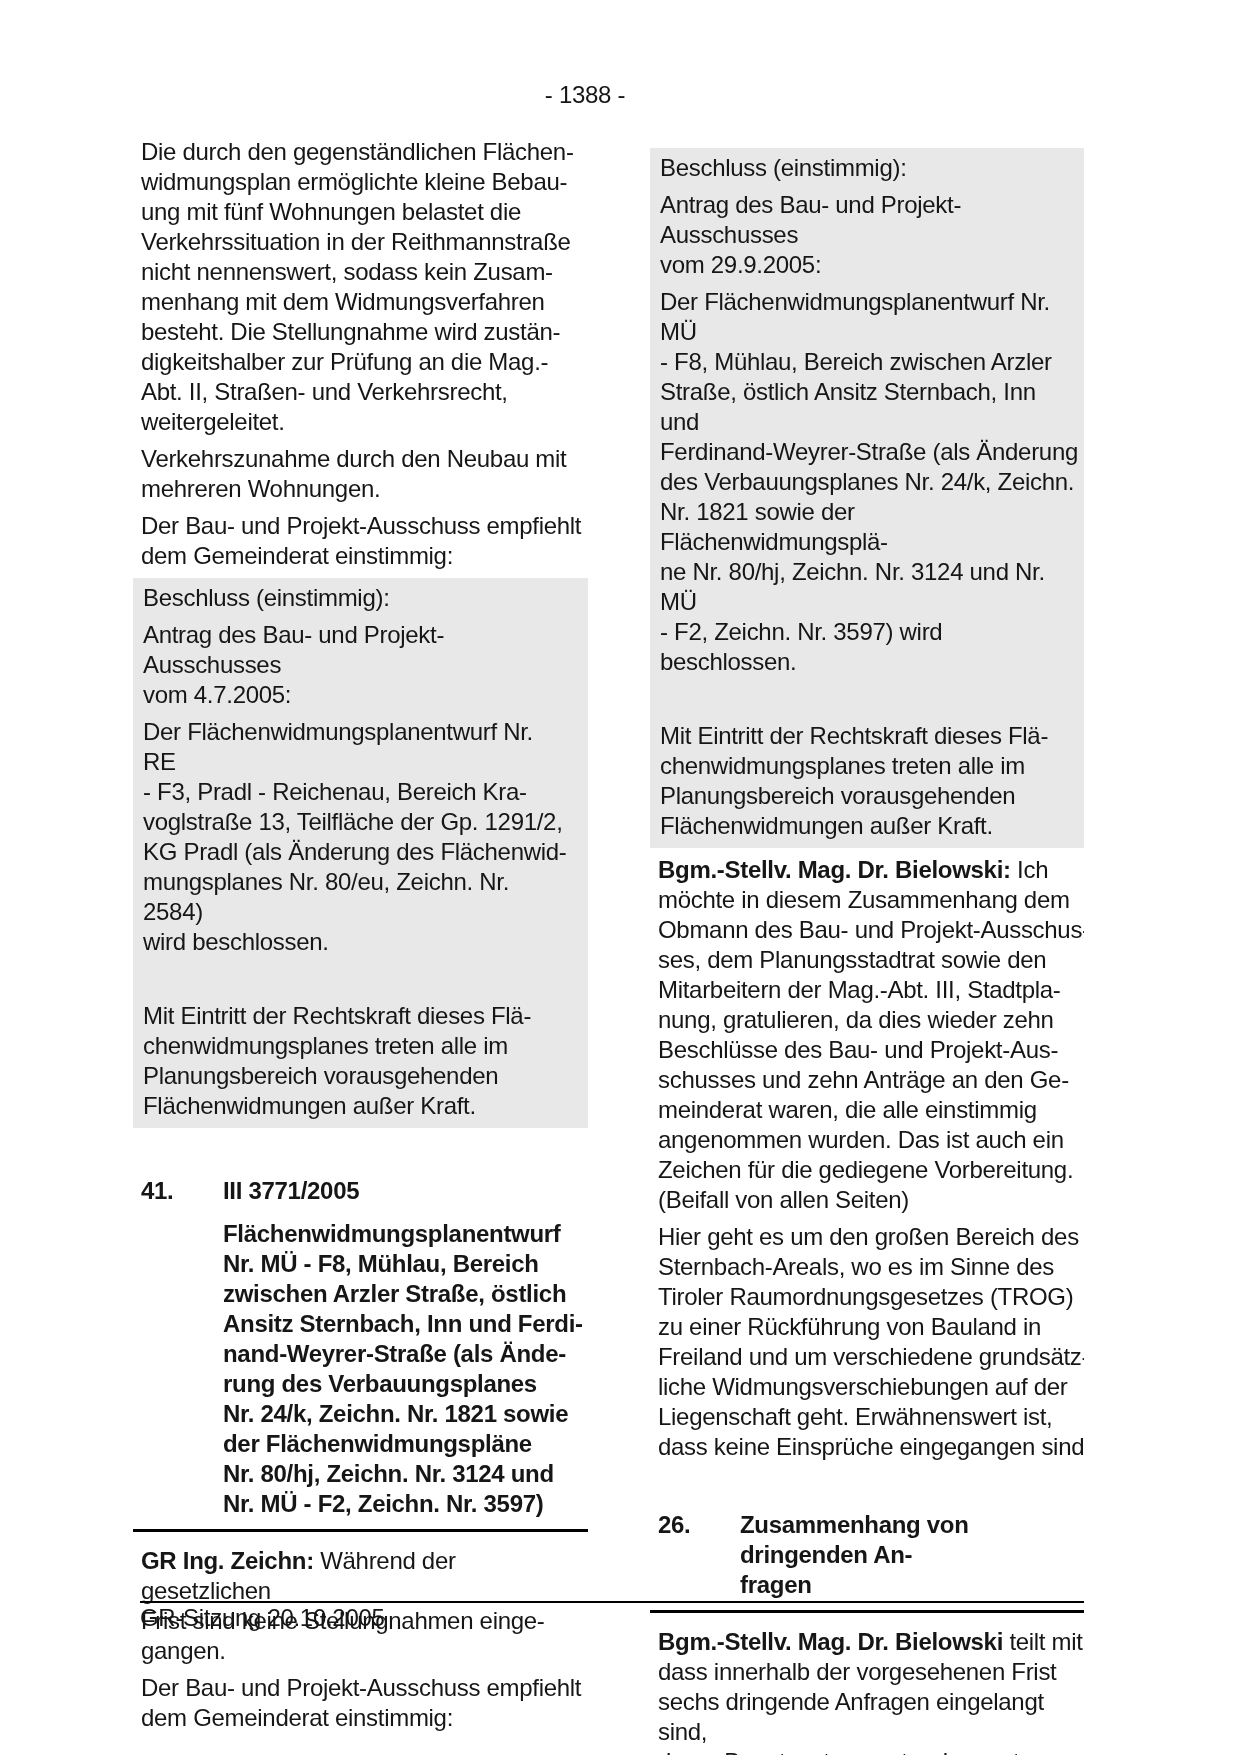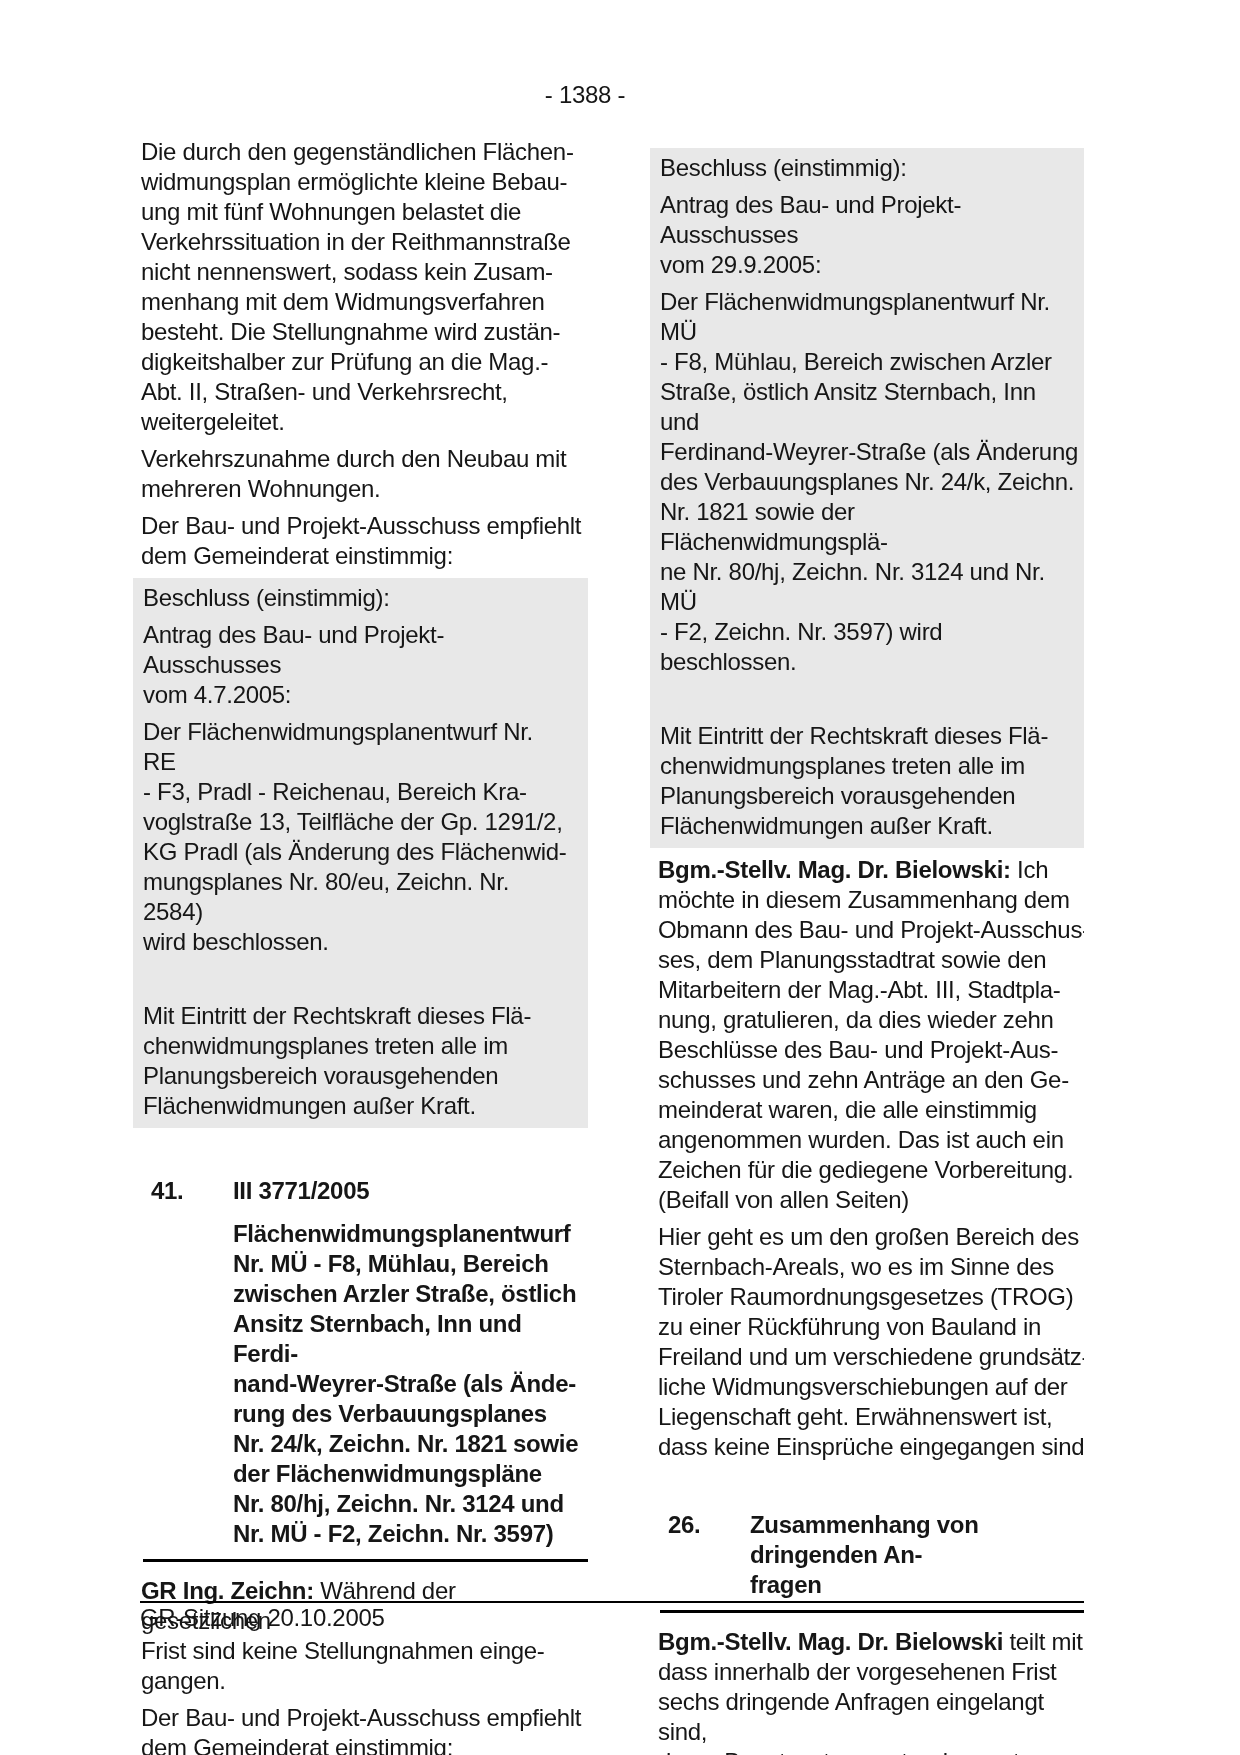--- a/index.html
+++ b/index.html
@@ -10,21 +10,21 @@
   }
   .page{position:absolute;top:0;left:0;width:1084px;height:1755px;background:#ffffff;overflow:hidden;}
   .pagenum{position:absolute;top:80px;left:520px;width:130px;text-align:center;}
   .col{position:absolute;}
   .col-left{left:133px;top:137px;width:455px;}
   .col-right{left:650px;top:148px;width:447px;}
   .para{margin:0 0 7px 0;white-space:pre-line;padding-left:8px;}
   .decision{background:#e8e8e8;padding:5px 17px 7px 10px;margin:0 0 7px 0;}
   .decision .para{padding-left:0;}
   .decision .para:last-child{margin-bottom:0;margin-top:44px;}
-  .agenda{margin:48px 0 14px 10px;padding:0 0 10px 8px;border-bottom:3px solid #000;font-weight:bold;}
+  .agenda{margin:48px 0 14px 0;padding:0 0 10px 8px;border-bottom:3px solid #000;font-weight:bold;}
   .agenda .head{display:flex;}
   .agenda .num{flex:none;width:82px;}
   .agenda .headtitle{white-space:pre-line;}
   .agenda .title{margin-left:82px;margin-top:13px;white-space:pre-line;}
   .speaker strong{font-weight:bold;}
   .footer{position:absolute;left:140px;top:1601px;width:955px;border-top:2px solid #000;}
 </style>
 </head>
 <body>
 

